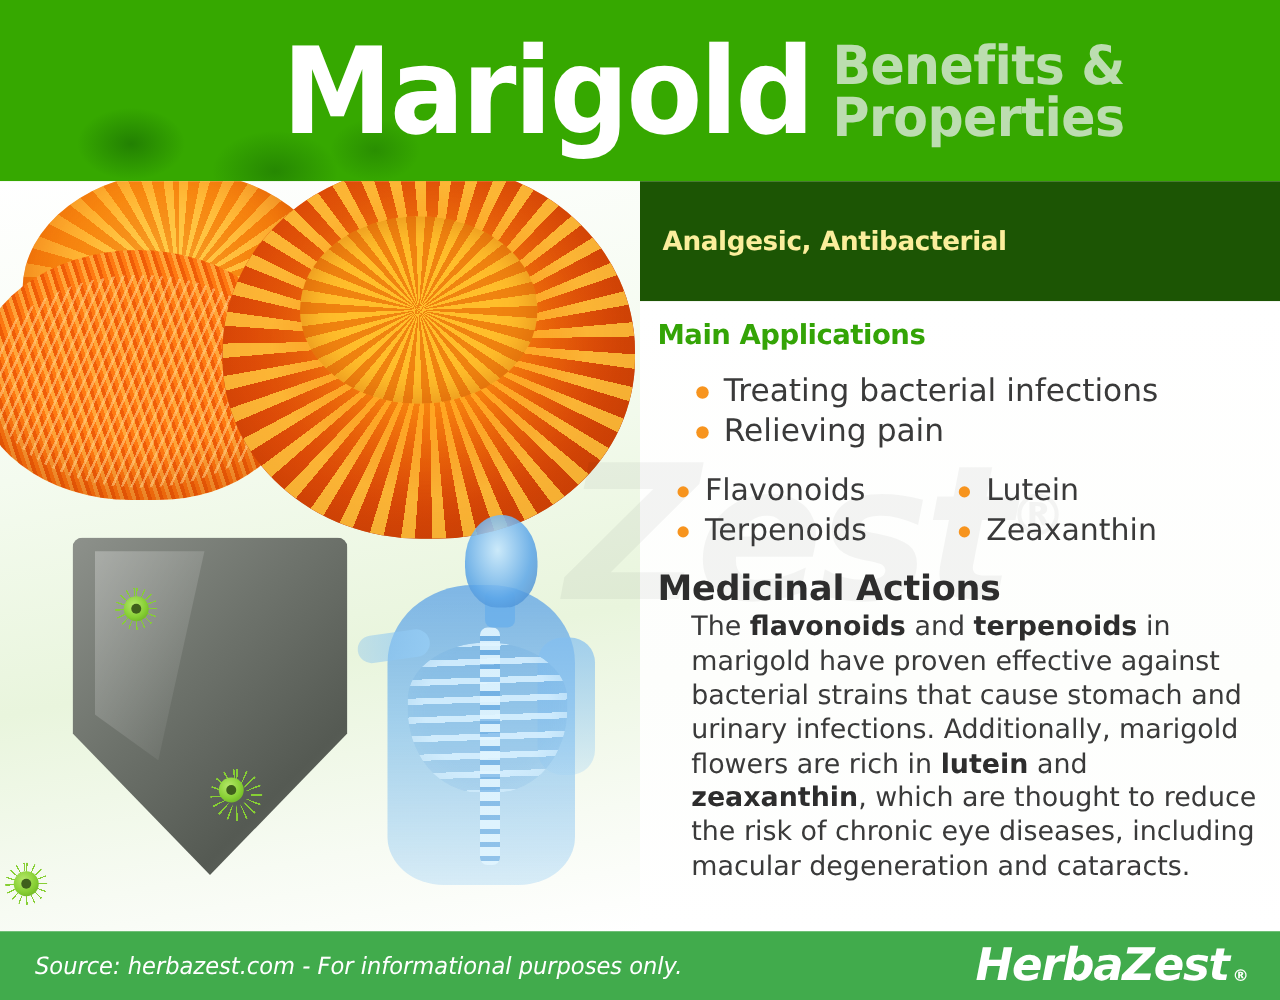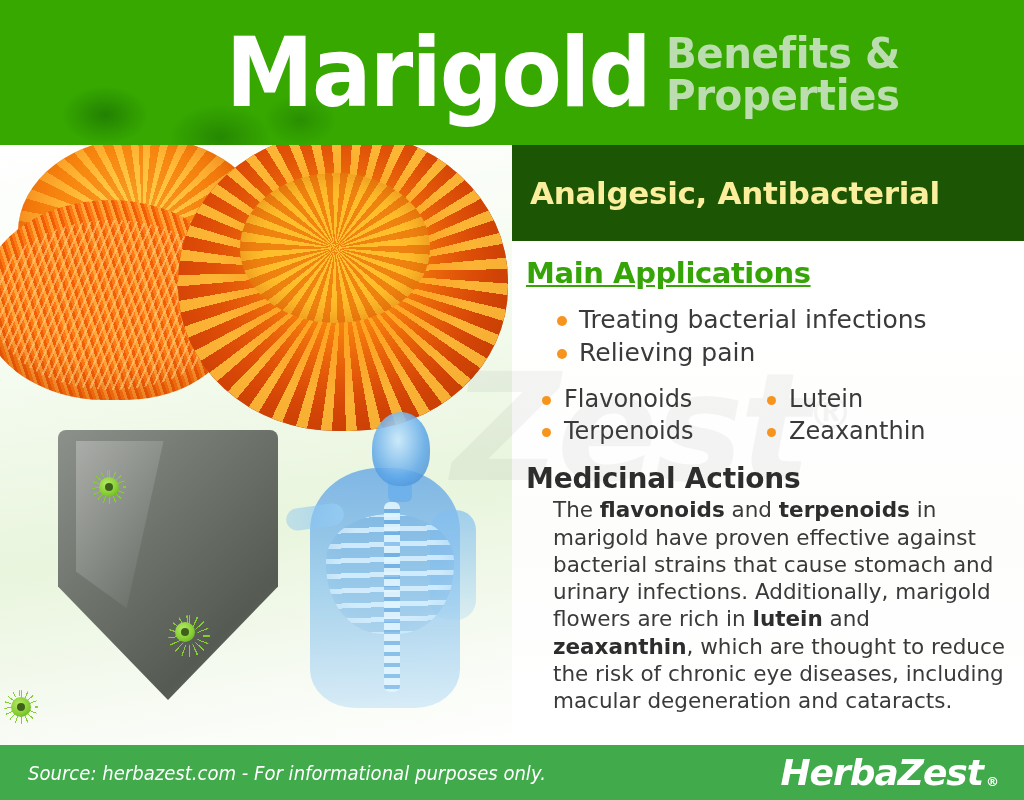--- a/index.html
+++ b/index.html
@@ -291,21 +291,21 @@
     left: 512px; top: 145px;
     width: 512px; height: 96px;
     background: #1c5504;
     display: flex;
     align-items: center;
     padding-left: 18px;
     box-sizing: border-box;
   }
   .subtitle-text {
     color: #fbee9c;
-    font-size: 31px;
+    font-size: 21px;
     font-weight: bold;
     letter-spacing: -0.3px;
     font-family: "DejaVu Sans", sans-serif;
   }
 
   .content {
     position: absolute;
     left: 512px; top: 241px;
     width: 512px;
     height: 504px;
@@ -328,27 +328,26 @@
   }
   .watermark .reg {
     font-size: 46px;
     vertical-align: super;
   }
 
   .section { position: relative; z-index: 2; }
 
   .section-title {
     color: #34a406;
-    font-size: 29px;
+    font-size: 22px;
     font-weight: bold;
     line-height: 1.12;
     letter-spacing: -0.4px;
     font-family: "DejaVu Sans", sans-serif;
     margin: 0 0 1px 0;
-    text-decoration: underline;
   }
   .section-title.gap { margin-top: 16px; }
 
   ul.bullets {
     list-style: none;
     margin: 15px;
     padding: 0 0 0 16px;
   }
   ul.bullets li {
     position: relative;

